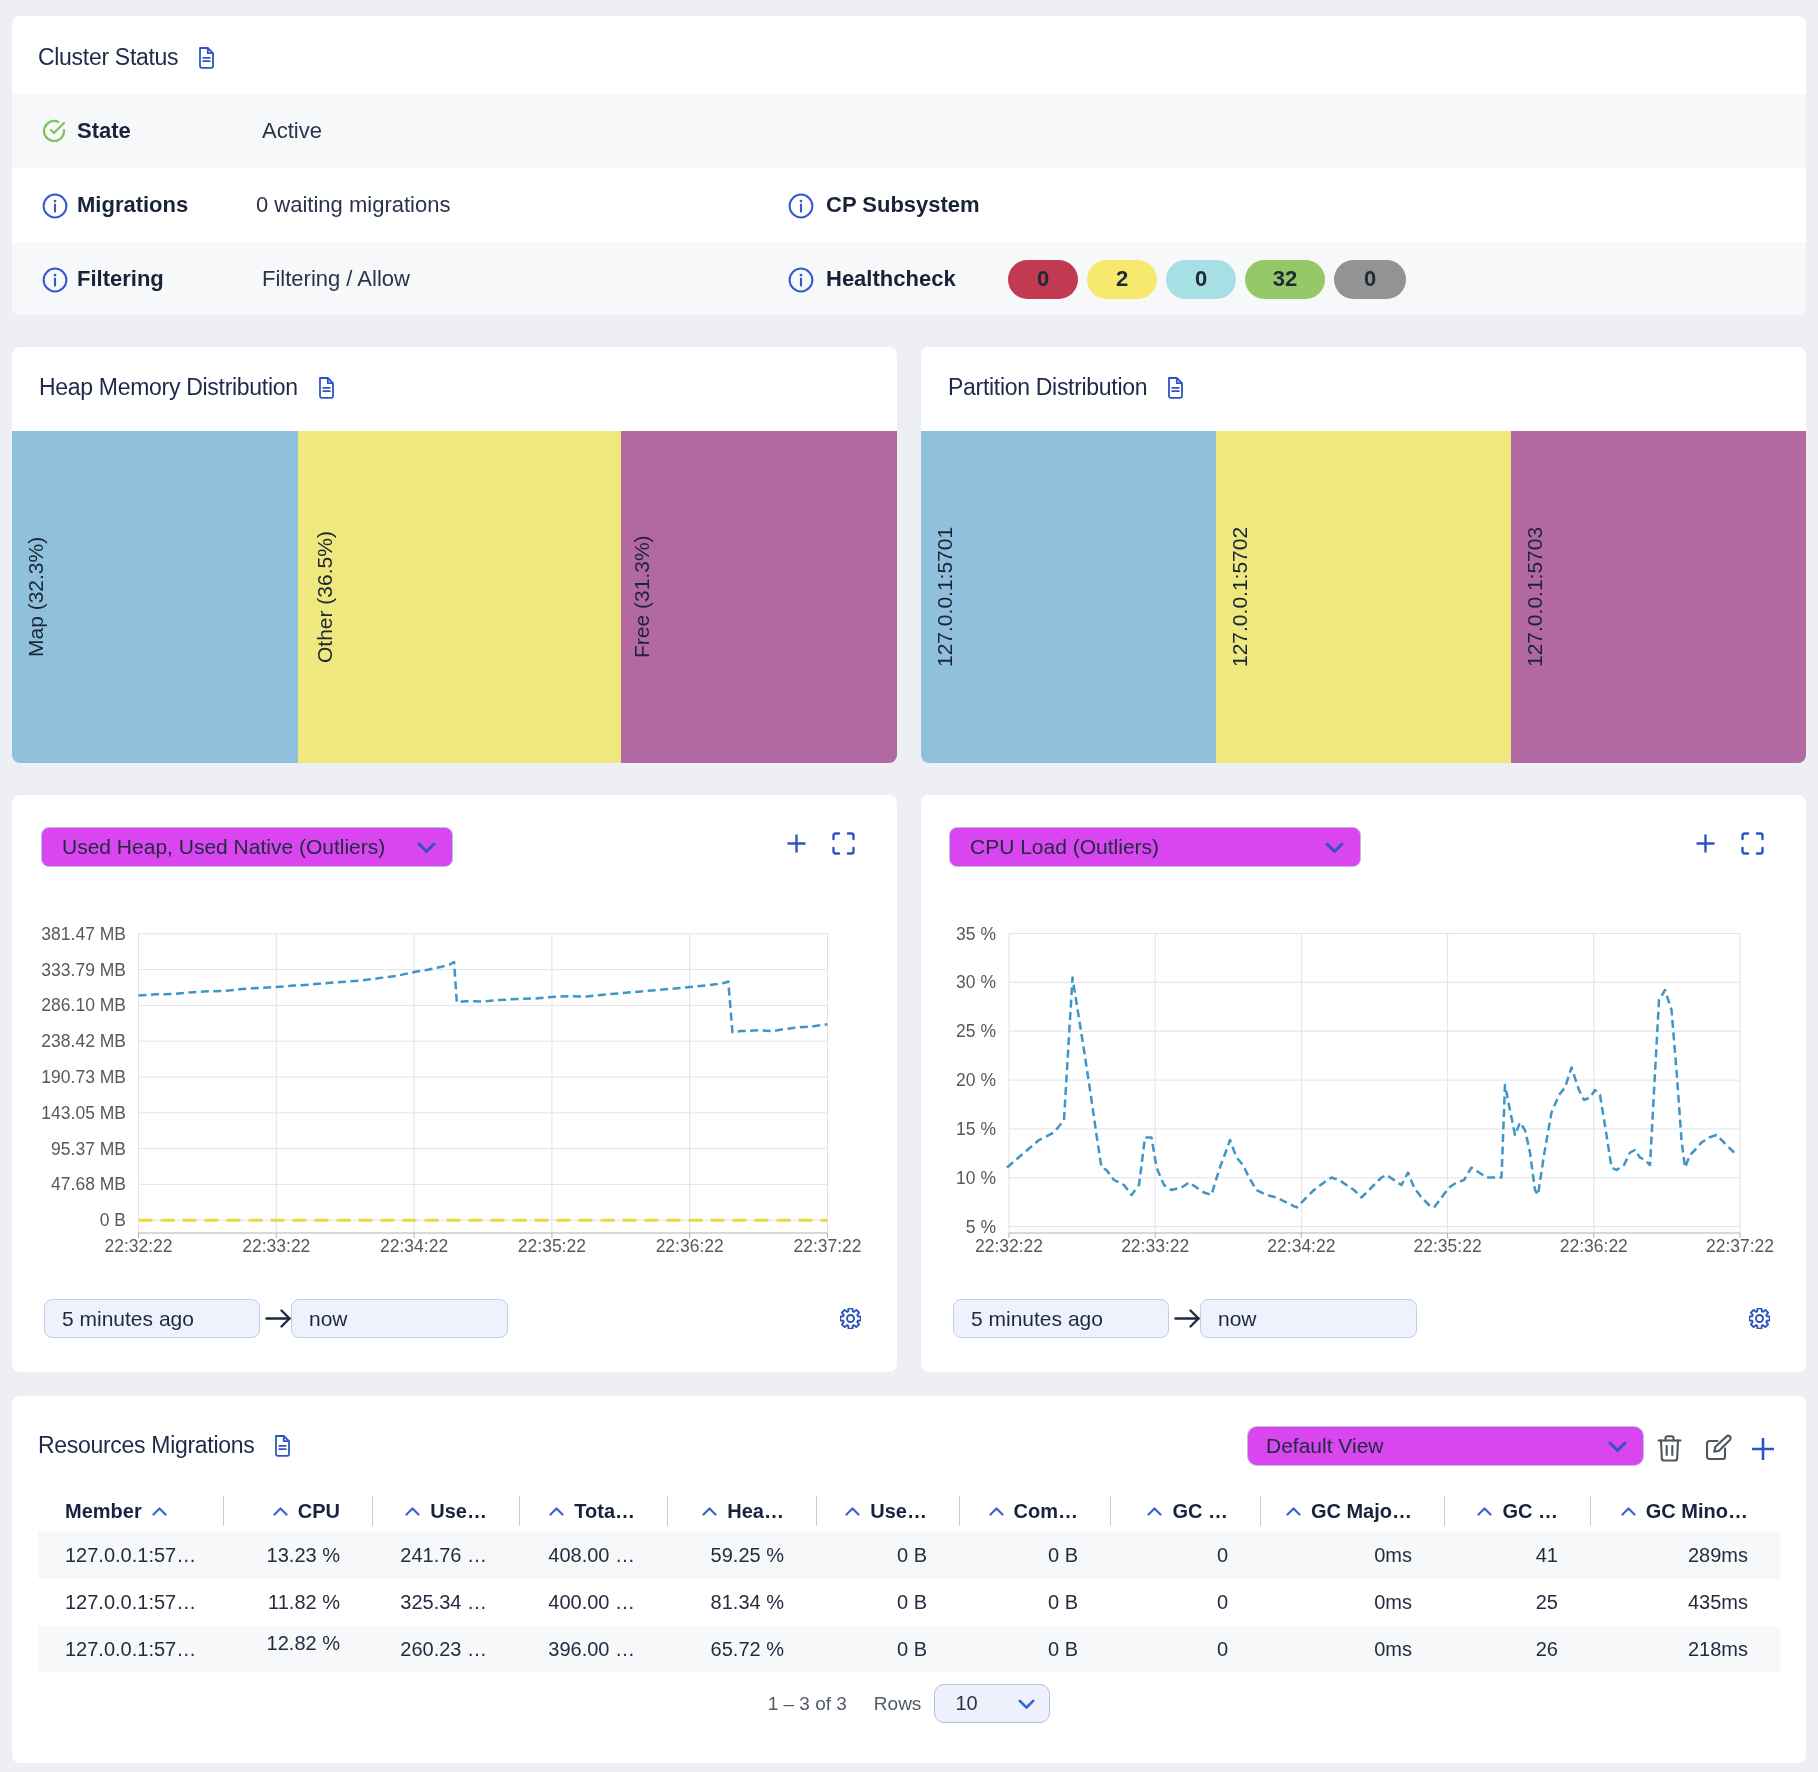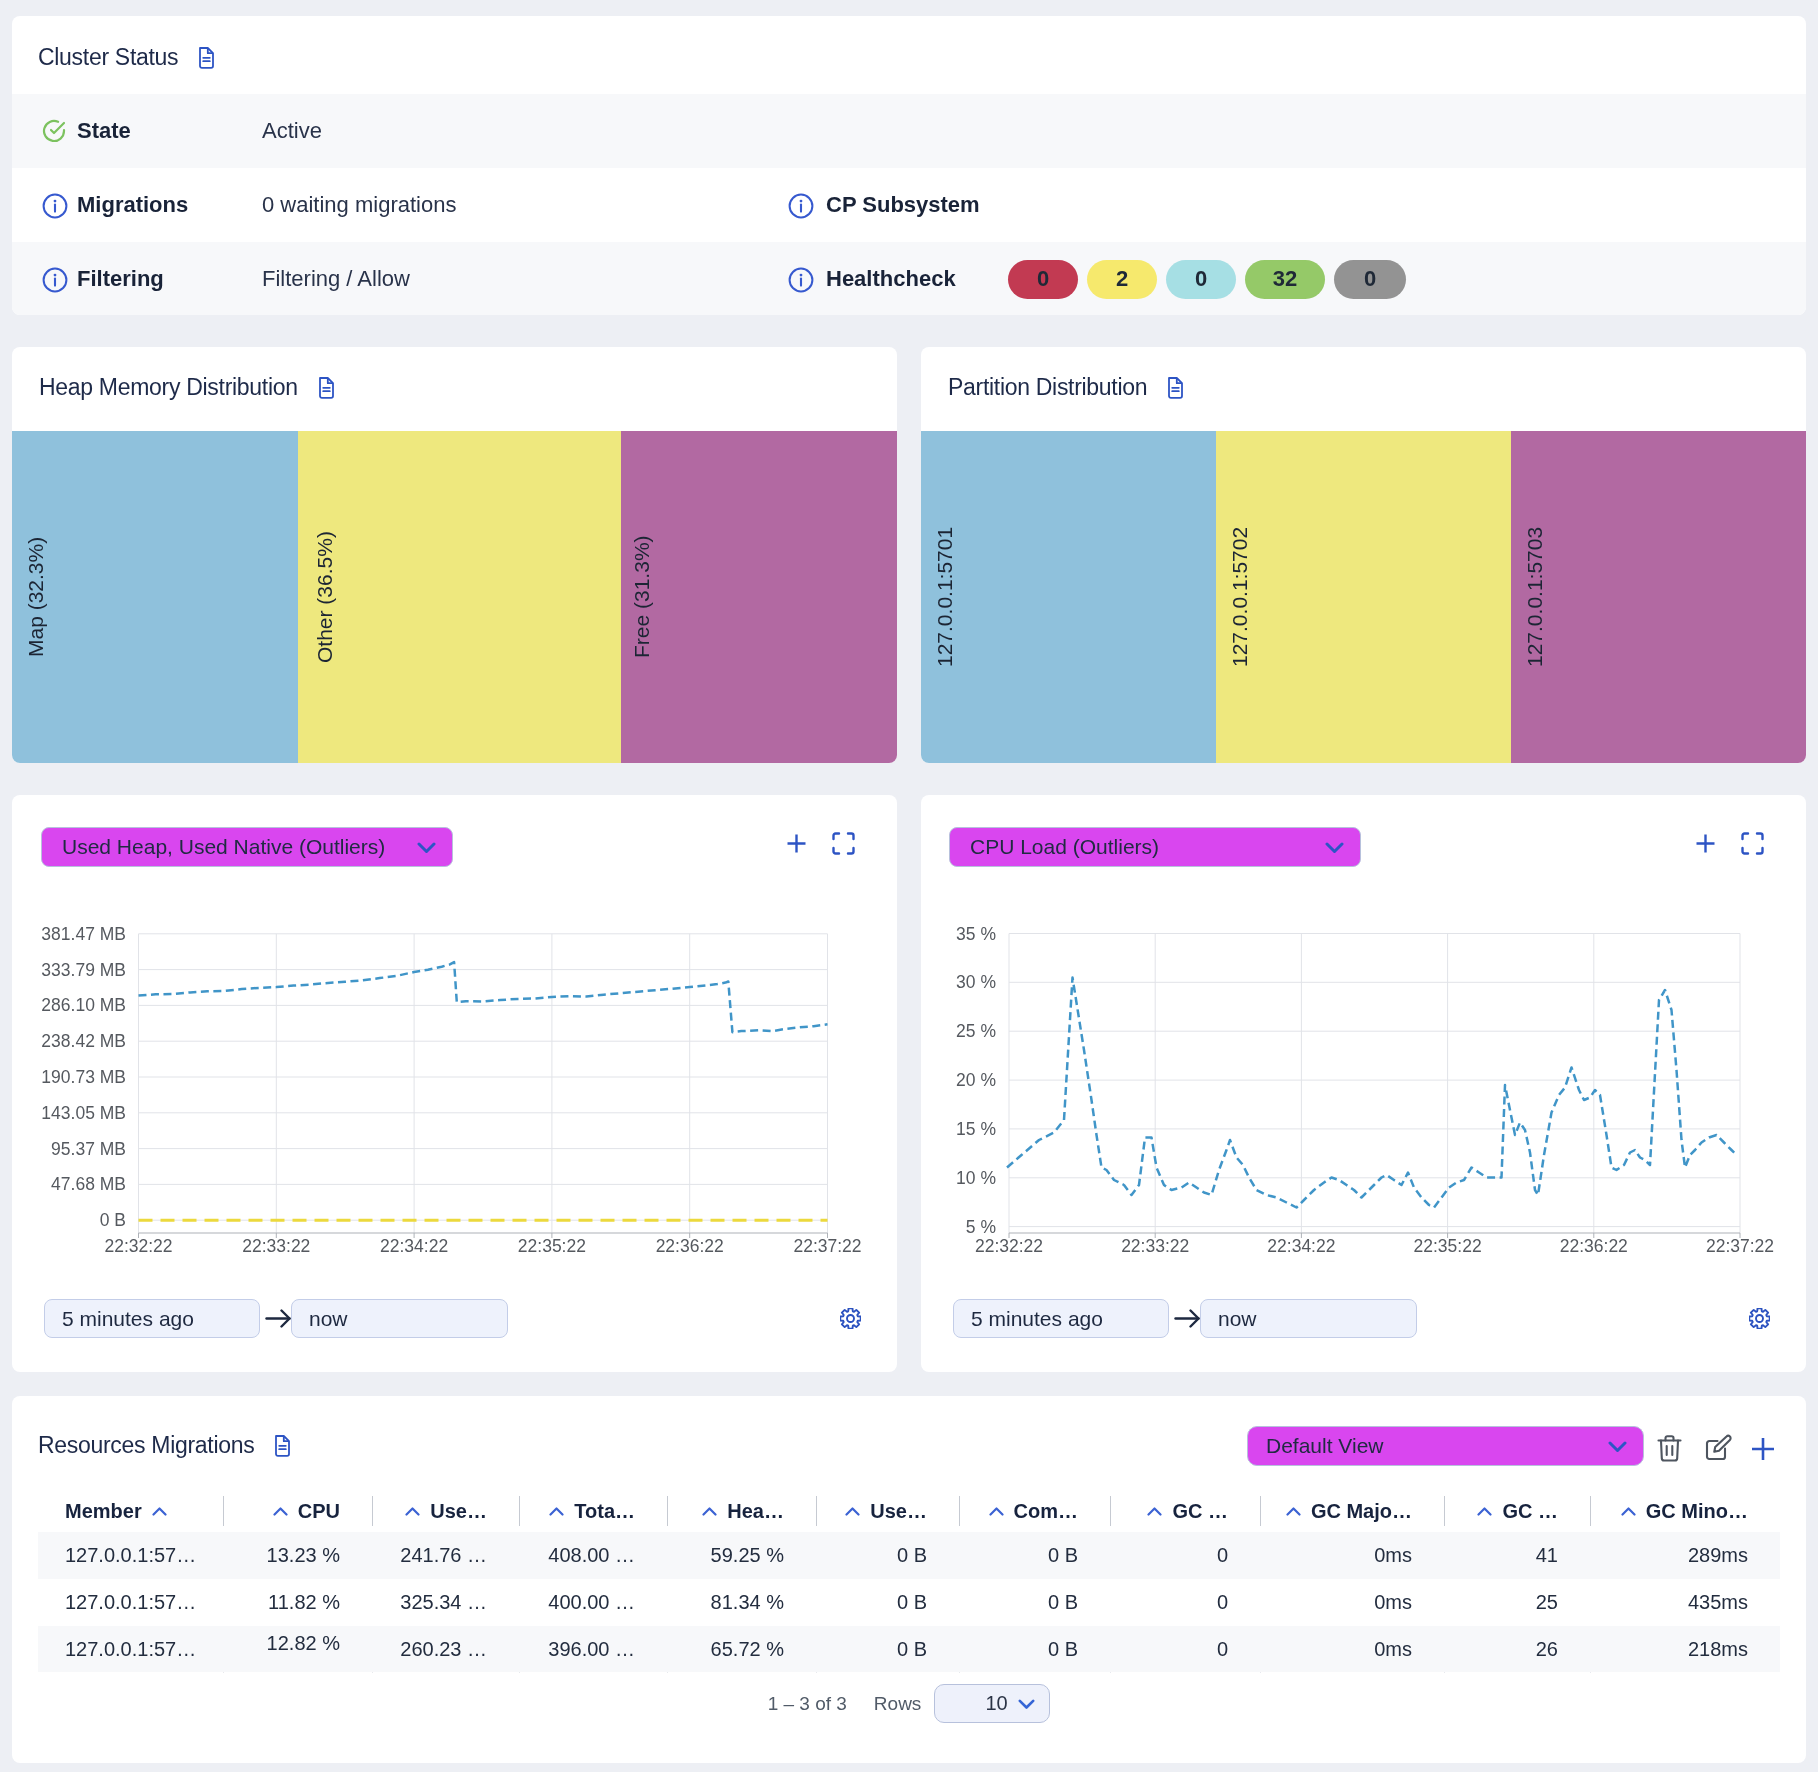--- a/index.html
+++ b/index.html
@@ -44,21 +44,21 @@
   </div>
   <div class="crow" style="top:152px;">
     <div class="cell" style="left:30px;">
         <svg width="26" height="26" viewBox="0 0 26 26" fill="none" style="margin-top:2px;">
           <circle cx="13" cy="13" r="11.4" stroke="#3659cf" stroke-width="2"></circle>
           <circle cx="13" cy="8.1" r="1.4" fill="#3659cf"></circle>
           <path d="M13 11.6 V18.6" stroke="#3659cf" stroke-width="2.1" stroke-linecap="round"></path>
         </svg>
       </div>
     <div class="cell lbl" style="left:65px;">Migrations</div>
-    <div class="cell val" style="left:250px;">0 waiting migrations</div>
+    <div class="cell val" style="left:244px;">0 waiting migrations</div>
     <div class="cell" style="left:776px;">
         <svg width="26" height="26" viewBox="0 0 26 26" fill="none" style="margin-top:2px;">
           <circle cx="13" cy="13" r="11.4" stroke="#3659cf" stroke-width="2"></circle>
           <circle cx="13" cy="8.1" r="1.4" fill="#3659cf"></circle>
           <path d="M13 11.6 V18.6" stroke="#3659cf" stroke-width="2.1" stroke-linecap="round"></path>
         </svg>
       </div>
     <div class="cell lbl" style="left:814px;">CP Subsystem</div>
   </div>
   <div class="crow" style="top:226px; background:#f7f8fa; height:73px;">
@@ -424,21 +424,21 @@
       <div class="abs td" style="left:1072px; top:136px; width:118px; height:46px; display:flex; align-items:center; justify-content:flex-end;">0</div>
       <div class="abs td" style="left:1222px; top:136px; width:152px; height:46px; display:flex; align-items:center; justify-content:flex-end;">0ms</div>
       <div class="abs td" style="left:1406px; top:136px; width:114px; height:46px; display:flex; align-items:center; justify-content:flex-end;">26</div>
       <div class="abs td" style="left:1552px; top:136px; width:158px; height:46px; display:flex; align-items:center; justify-content:flex-end;">218ms</div>
     </div>
     <div class="abs" style="left:0; top:288px; width:1794px; height:39px; display:flex; align-items:center; justify-content:center;">
       <span style="font-size:19px; color:#515b68;">1 – 3 of 3</span>
       <span style="width:27px;"></span>
       <span style="font-size:19px; color:#515b68;">Rows</span>
       <span style="width:13px;"></span>
-      <div style="width:116px; height:39px; border:1px solid #b7c1dc; border-radius:10px; background:#eef1fb; display:flex; align-items:center; position:relative;padding-left:30px;">
+      <div style="width:116px; height:39px; border:1px solid #b7c1dc; border-radius:10px; background:#eef1fb; display:flex; align-items:center; position:relative;">
         <span style="font-size:20px; color:#2b3446; padding-left:20px;">10</span>
         <span style="position:absolute; right:14px; top:14px;">
           <svg width="17" height="11" viewBox="0 0 17 11" fill="none">
             <path d="M1.8 1.8 L8.5 8.5 L15.2 1.8" stroke="#3565d6" stroke-width="2.6" stroke-linecap="round" stroke-linejoin="round"></path>
           </svg>
         </span>
       </div>
     </div>
 </div>
 

